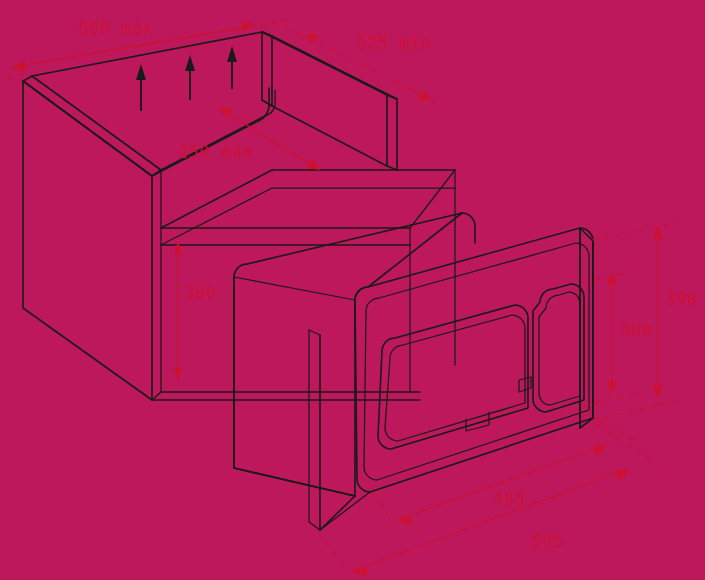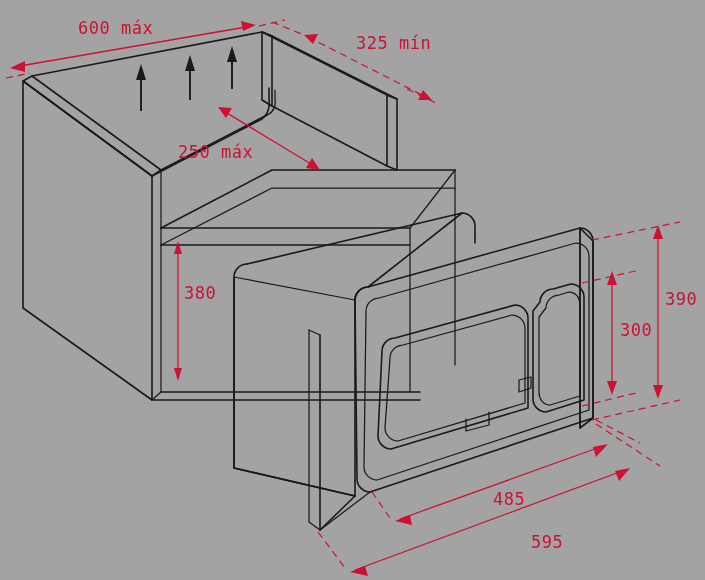--- a/index.html
+++ b/index.html
@@ -10,21 +10,21 @@
   body {
     width: 705px;
     height: 580px;
     font-family: "DejaVu Sans Mono", monospace;
     overflow: hidden;
   }
   #drawing-root {
     position: relative;
     width: 705px;
     height: 580px;
-    background: #a3a3a3;
+    background: #be185d;
   }
   svg.tech-drawing {
     display: block;
     width: 705px;
     height: 580px;
   }
   .outline {
     fill: none;
     stroke: #1a1a1a;
     stroke-width: 1.6;

